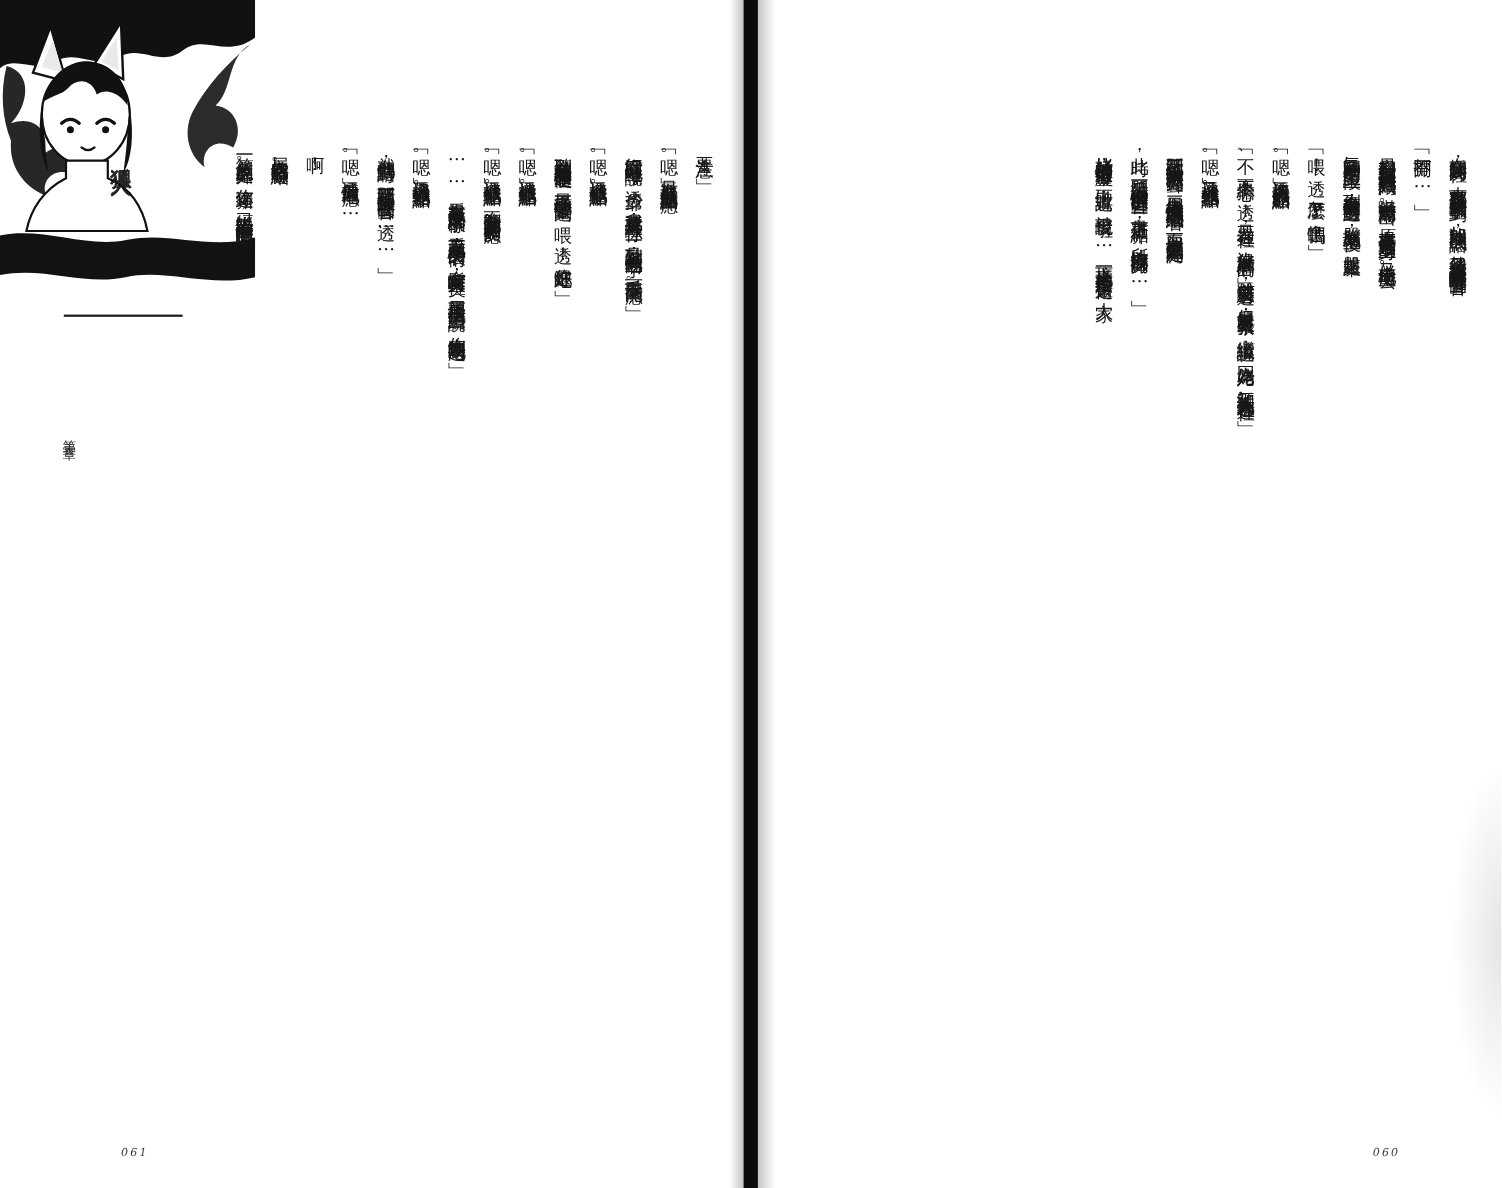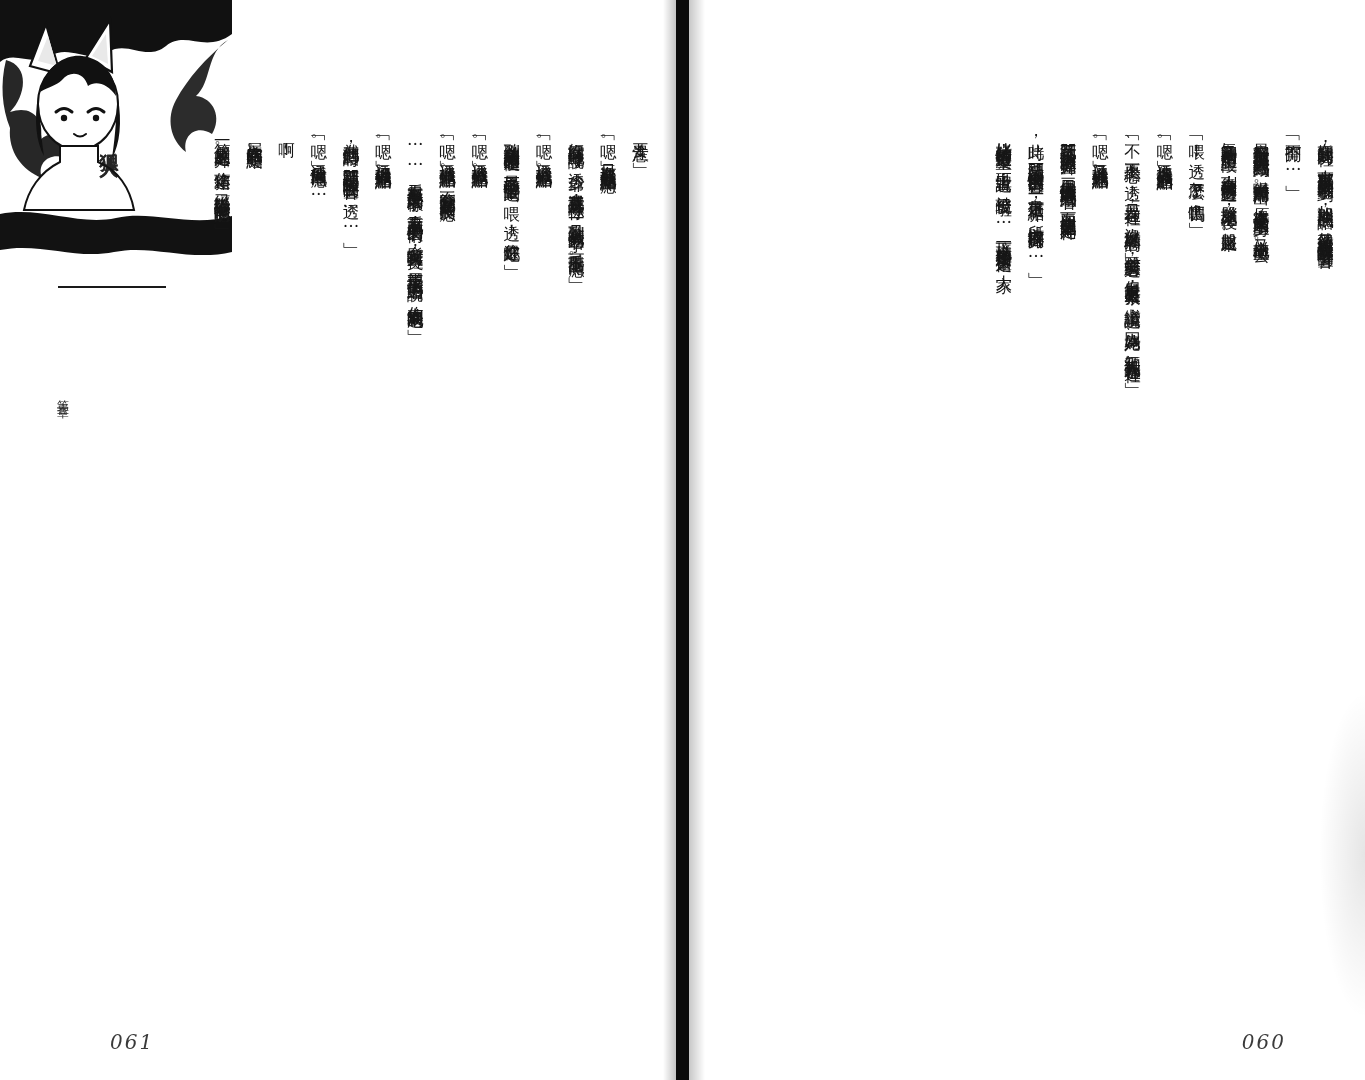--- a/index.html
+++ b/index.html
@@ -58,26 +58,26 @@
   .body-left {
     top: 130px;
     right: 20px;
     height: 890px;
     width: 520px;
   }
   .page-number {
     position: absolute;
     bottom: 26px;
     font-family: "DejaVu Serif", "Liberation Serif", serif;
-    font-size: 20px;
+    font-size: 10px;
     font-style: italic;
     color: #3a3a3a;
     letter-spacing: 2px;
   }
-  .pn-right { right: 79px; }
+  .pn-right { right: 92px; }
   .pn-left  { left: 110px; }
 
   
   .chapter-label {
     position: absolute;
     top: 390px;
     left: 54px;
     writing-mode: vertical-rl;
     text-orientation: upright;
     font-size: 12px;

